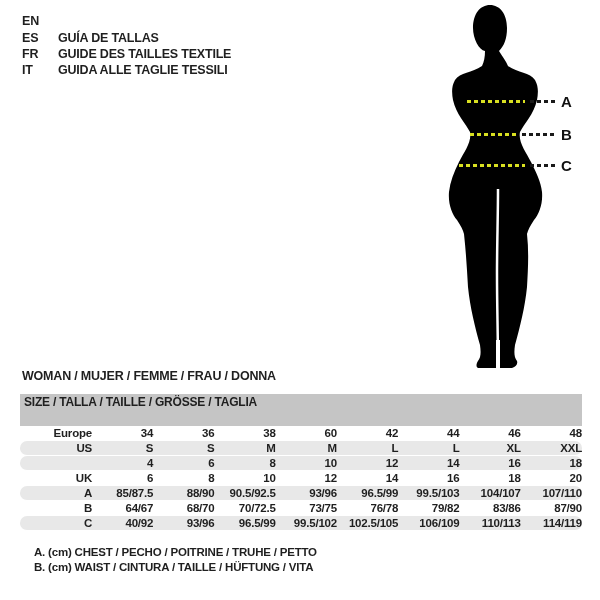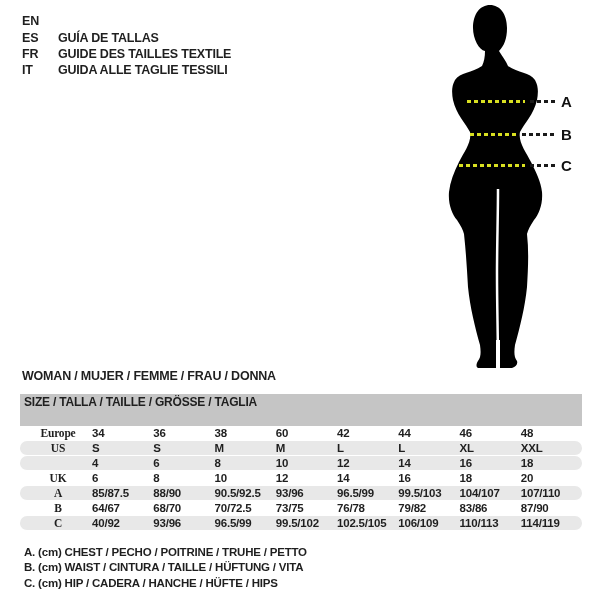--- a/index.html
+++ b/index.html
@@ -28,24 +28,24 @@
   #mlineC-on  { left:459px; top:164px; width:66px; }
   #mlineC-off { left:530px; top:164px; width:27px; }
   #mlabelC    { left:561px; top:157px; }
   
   .category-heading { position:absolute; left:22px; top:369px; font-size:12.5px; letter-spacing:-0.2px; }
   
   .size-table { position:absolute; left:20px; top:394px; width:562px; font-size:11.5px; letter-spacing:-0.2px; }
   .t-header { height:32px; line-height:16px; background:var(--header-bg); padding-left:4px; font-size:12px; }
   .t-row { display:flex; height:14px; line-height:14px; border-bottom:1px solid #ffffff; }
   .t-row.shade { background:var(--stripe-bg);border-radius:7px; }
-  .t-label { width:72px; padding-left:4px; box-sizing:border-box; text-align:center;font-family:Liberation Serif, serif; }
-  .t-cell { flex:1; text-align:left; }
-  
-  .legend { position:absolute; left:24px; top:545px; font-size:11.5px; letter-spacing:-0.2px; }
+  .t-label { width:72px; padding-left:4px; box-sizing:border-box; text-align:right; }
+  .t-cell { flex:1; text-align:right; }
+  
+  .legend { position:absolute; left:34px; top:545px; font-size:11.5px; letter-spacing:-0.2px; }
   .legend-line { height:15.3px; line-height:15.3px; }
 </style>
 </head>
 <body>
 
 <div class="canvas" style="--dash-on: #d9e021; --dash-off: #1a1a1a; --header-bg: #c5c5c5; --stripe-bg: #e8e8e8;">
 
   <div class="lang-list" id="lang-list">
       <div class="lang-row">
         <span class="lang-code">EN</span>
@@ -194,16 +194,15 @@
           <div class="t-cell">106/109</div>
           <div class="t-cell">110/113</div>
           <div class="t-cell">114/119</div>
         </div>
       </div>
   </div>
 
   <div class="legend" id="legend">
       <div class="legend-line">A. (cm) CHEST / PECHO / POITRINE / TRUHE / PETTO</div>
       <div class="legend-line">B. (cm) WAIST / CINTURA / TAILLE / HÜFTUNG / VITA</div>
-      <div class="legend-line">C. (cm) HIP / CADERA / HANCHE / HÜFTE / HIPS</div>
     </div>
 
 </div>
 
 </body></html>

